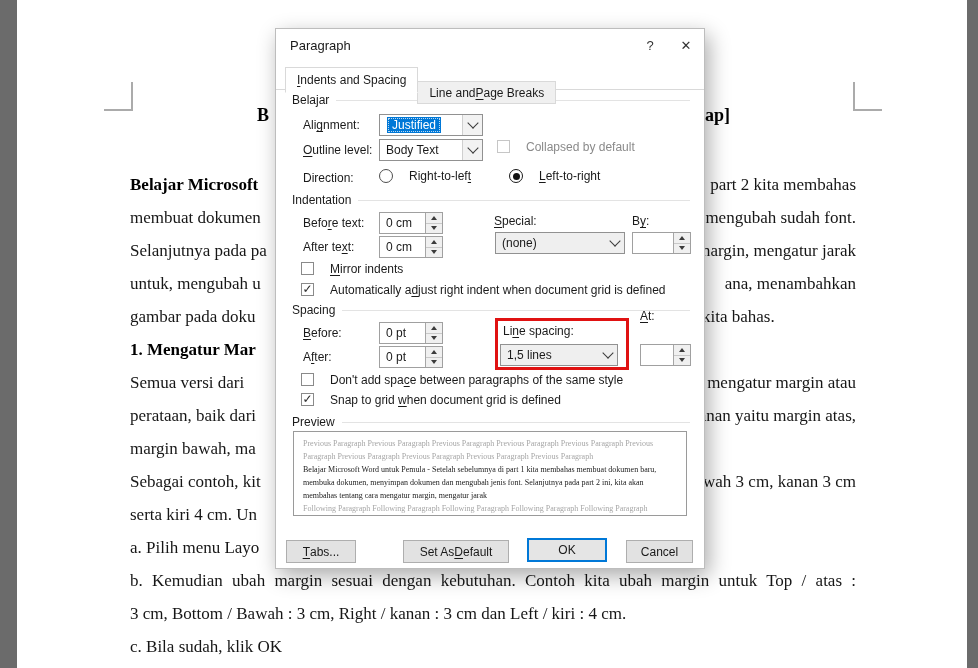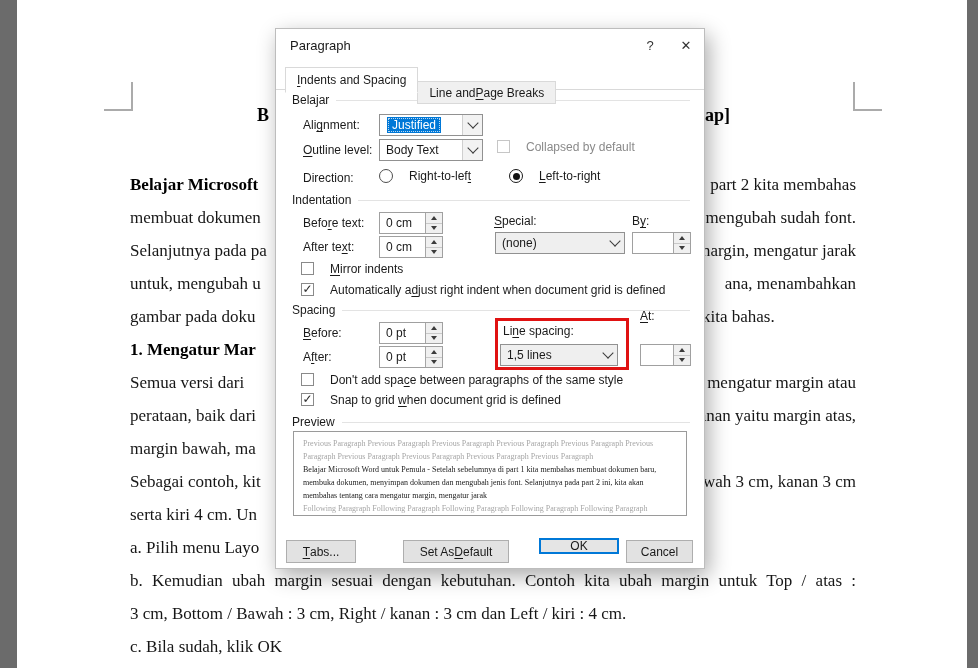--- a/index.html
+++ b/index.html
@@ -312,15 +312,15 @@
       <span class="ln"></span>
   </div>
   <div class="pvbox">
     <span class="gray">Previous Paragraph Previous Paragraph Previous Paragraph Previous Paragraph Previous Paragraph Previous Paragraph Previous Paragraph Previous Paragraph Previous Paragraph Previous Paragraph</span>
     <div>Belajar Microsoft Word untuk Pemula - Setelah sebelumnya di part 1 kita membahas membuat dokumen baru, membuka dokumen, menyimpan dokumen dan mengubah jenis font. Selanjutnya pada part 2 ini, kita akan membahas tentang cara mengatur margin, mengatur jarak</div>
     <span class="gray">Following Paragraph Following Paragraph Following Paragraph Following Paragraph Following Paragraph Following Paragraph Following Paragraph Following Paragraph Following Paragraph Following Paragraph</span>
   </div>
 
   <div class="btn" style="left:10px;top:511px;width:70px"><u>T</u>abs...</div>
   <div class="btn" style="left:127px;top:511px;width:106px">Set As <u>D</u>efault</div>
-  <div class="btn default" style="left:263px;top:509px;width:80px;height:16px">OK</div>
+  <div class="btn default" style="left:251px;top:509px;width:80px;height:24px">OK</div>
   <div class="btn" style="left:350px;top:511px;width:67px">Cancel</div>
 </div>
 
 </body></html>

